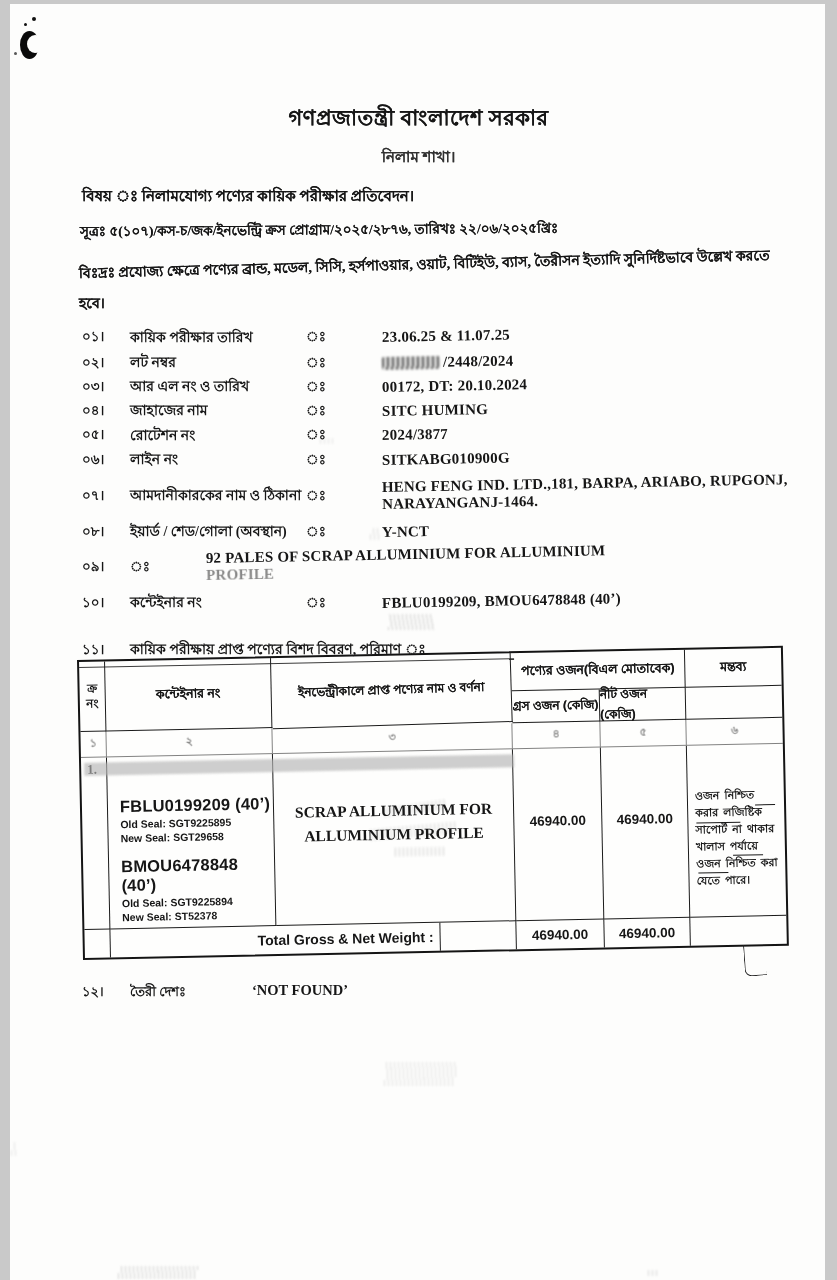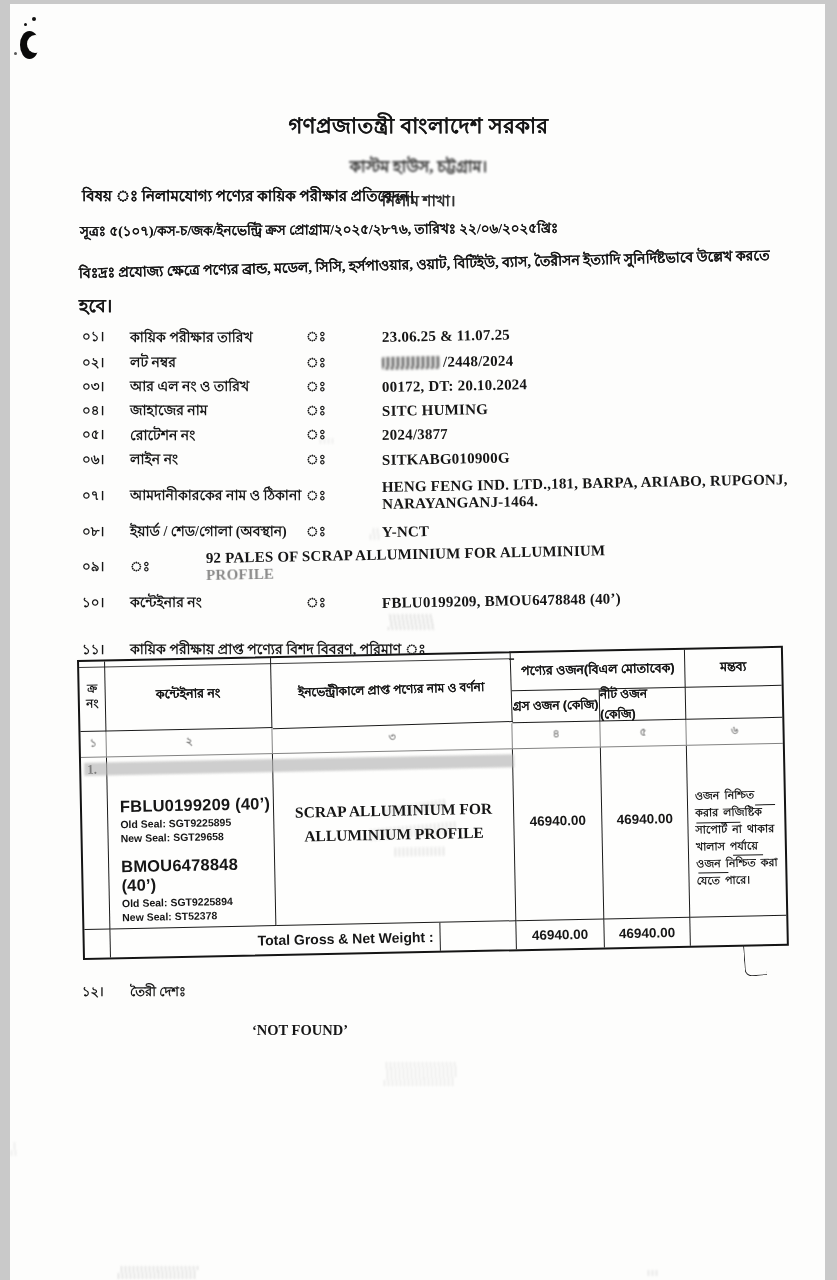--- a/index.html
+++ b/index.html
@@ -12,30 +12,30 @@
   }
   .edge { position:absolute; background:#c9c9c9; z-index:50; }
   .edge-left  { left:0; top:0; bottom:0; width:10px; }
   .edge-right { right:0; top:0; bottom:0; width:12px; }
   .edge-top   { left:0; top:0; right:0; height:4px; }
 
   .ink { text-shadow:0 0 .5px rgba(0,0,0,.75); }
 
   
   .header { position:absolute; top:102px; left:0; right:0; text-align:center; }
-  .h-govt   { font-size:21px; font-weight:bold; filter:blur(.45px); letter-spacing:.5px;margin-top:8px; }
+  .h-govt   { font-size:21px; font-weight:bold; filter:blur(.45px); letter-spacing:.5px; }
   .h-office { font-size:16px; font-weight:bold; filter:blur(.9px); opacity:.82; margin-top:9px; }
   .h-branch { font-size:15px; font-weight:bold; filter:blur(.7px); opacity:.88; margin-top:8px; }
 
   .subject   { position:absolute; top:184px; left:82px; font-size:15px; font-weight:bold; }
   .reference { position:absolute; top:221px; left:80px; font-size:13.5px; font-weight:bold;
                transform:rotate(-.4deg); transform-origin:left center; }
   .note  { position:absolute; top:262px; left:79px; width:700px; font-size:14px; font-weight:bold;
            transform:rotate(-1.5deg); transform-origin:left center; }
-  .note2 { position:absolute; top:292px; left:79px; font-size:18px; font-weight:bold; }
+  .note2 { position:absolute; top:292px; left:79px; font-size:14px; font-weight:bold; }
 
   
   .items { position:absolute; top:324px; left:82px; width:700px; }
   .i-row { display:flex; align-items:center; min-height:24px; }
   .i-no    { width:48px;  font-size:13.5px; font-weight:bold; flex:none; }
   .i-label { width:176px; font-size:14px; font-weight:bold; flex:none; }
   .i-colon { width:76px;  font-size:13.5px; font-weight:bold; flex:none; }
   .i-value { font-size:15px; font-weight:bold; font-family:"Liberation Serif",serif;
              transform:rotate(-1.1deg); transform-origin:left center; white-space:nowrap; letter-spacing:.2px; }
   .i-value .line2 { display:block; }
@@ -120,21 +120,21 @@
   .tgross{grid-area:tgross; border-bottom:none; display:flex; justify-content:center; align-items:center;
           font-size:13.5px; font-weight:bold;}
   .tnet{grid-area:tnet; border-bottom:none; display:flex; justify-content:center; align-items:center;
           font-size:13.5px; font-weight:bold;}
   .tremarks{grid-area:tremarks; border-bottom:none;}
 
   
   .item12 { position:absolute; top:982px; left:82px; display:flex; }
   .i12-no { width:48px; font-size:13px; font-weight:bold; }
   .i12-label { width:90px; font-size:13px; font-weight:bold; }
-  .i12-value { margin-left:32px; font-size:14.5px; font-weight:bold; font-family:"Liberation Serif",serif;margin-top:40px; }
+  .i12-value { margin-left:32px; font-size:14.5px; font-weight:bold; font-family:"Liberation Serif",serif; }
 
   
   .blob { position:absolute; top:31px; left:20px; width:19px; height:28px; overflow:hidden; }
   .blob::before { content:""; position:absolute; inset:0; background:#0a0a0a; border-radius:50%; }
   .blob::after { content:""; position:absolute; left:7px; top:4px; width:16px; height:18px;
                  background:#fdfdfc; border-radius:50%; }
   .dot { position:absolute; background:#111; border-radius:50%; }
   .dot-a{ top:17px; left:32px; width:4px; height:4px; }
   .dot-b{ top:23px; left:24px; width:3px; height:3px; }
   .dot-c{ top:52px; left:14px; width:3px; height:3px; opacity:.7; }
@@ -156,21 +156,20 @@
 <div class="edge edge-right"></div>
 <div class="edge edge-top"></div>
 
 <div class="blob"></div>
 <div class="dot dot-a"></div>
 <div class="dot dot-b"></div>
 <div class="dot dot-c"></div>
 
 <div class="header">
   <div class="h-govt ink">গণপ্রজাতন্ত্রী বাংলাদেশ সরকার</div>
-  <div class="h-office ink">কাস্টম হাউস, চট্টগ্রাম।</div>
   <div class="h-branch ink">নিলাম শাখা।</div>
 </div>
 
 <div class="subject ink">বিষয় ঃ নিলামযোগ্য পণ্যের কায়িক পরীক্ষার প্রতিবেদন।</div>
 <div class="reference ink">সূত্রঃ ৫(১০৭)/কস-চ/জক/ইনভেন্ট্রি ক্রস প্রোগ্রাম/২০২৫/২৮৭৬, তারিখঃ ২২/০৬/২০২৫খ্রিঃ</div>
 <div class="note ink">বিঃদ্রঃ প্রযোজ্য ক্ষেত্রে পণ্যের ব্রান্ড, মডেল, সিসি, হর্সপাওয়ার, ওয়াট, বিটিইউ, ব্যাস, তৈরীসন ইত্যাদি সুনির্দিষ্টভাবে উল্লেখ করতে</div>
 <div class="note2 ink">হবে।</div>
 
 <div class="items">
   <div class="i-row r1">

